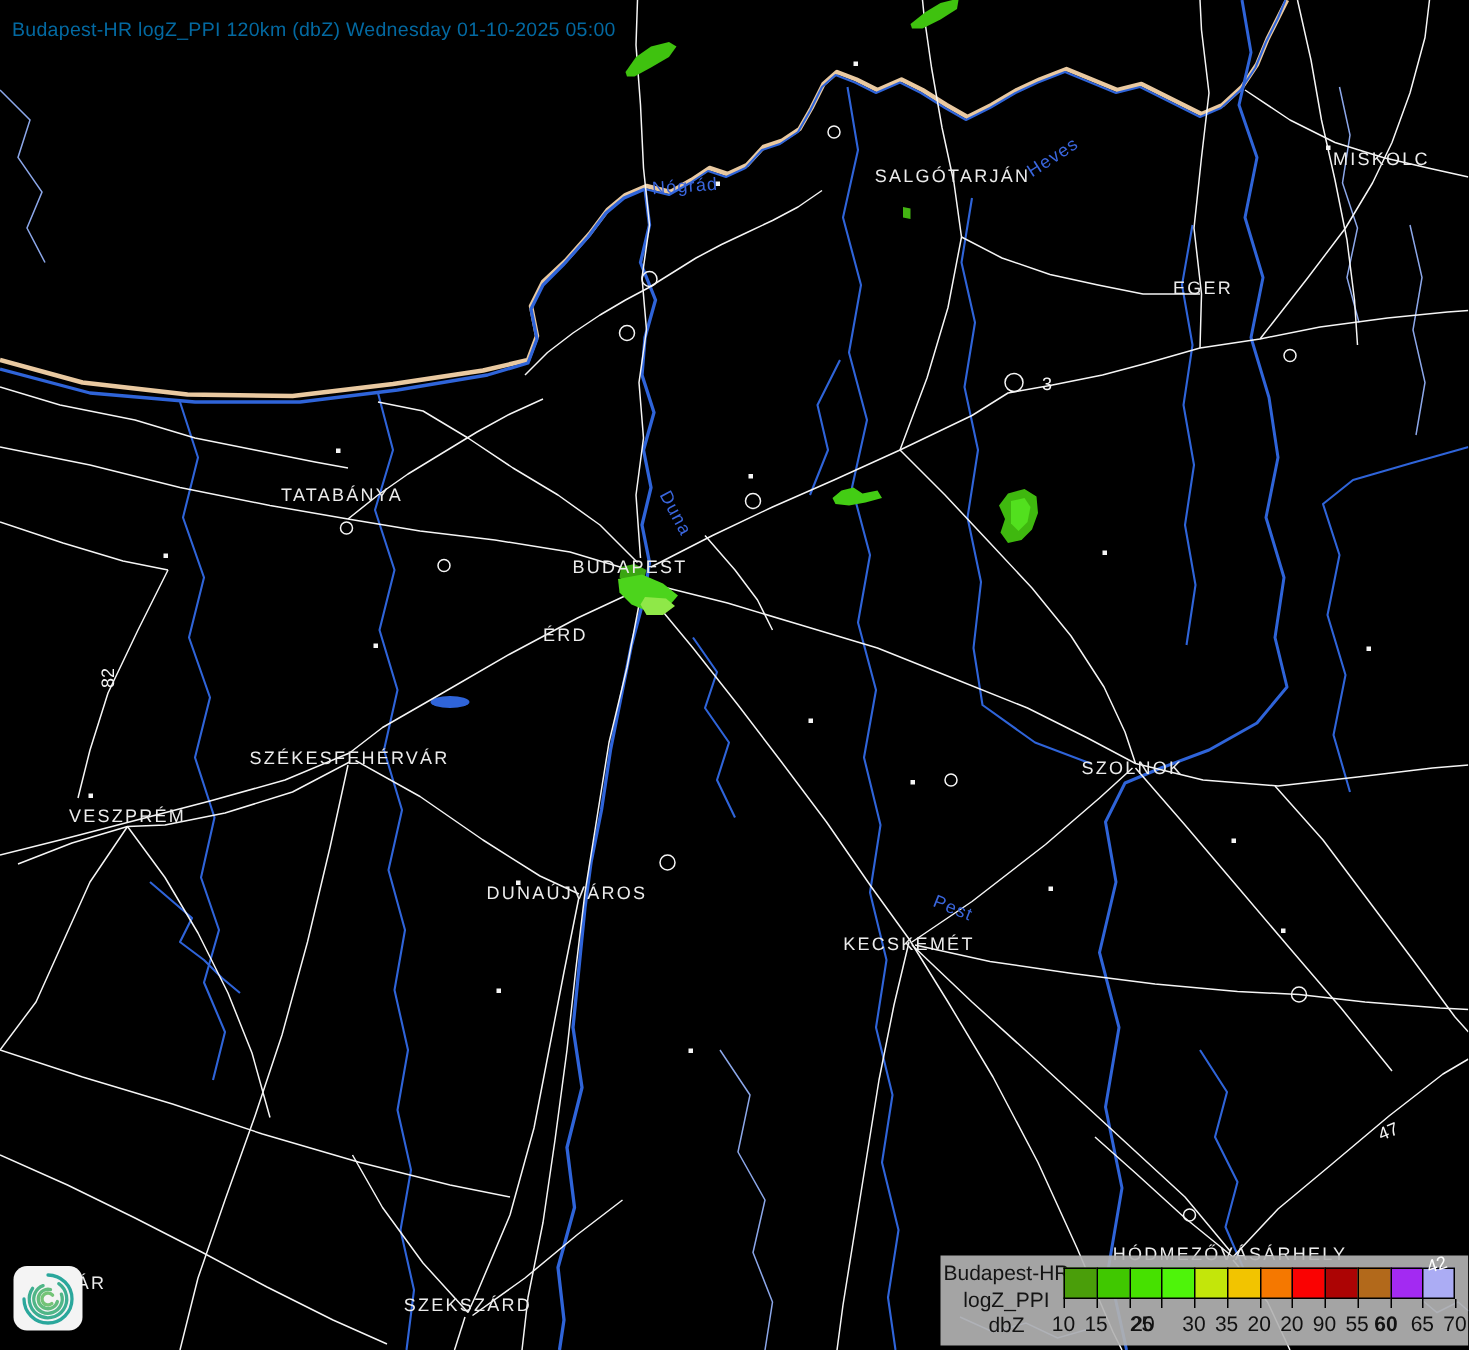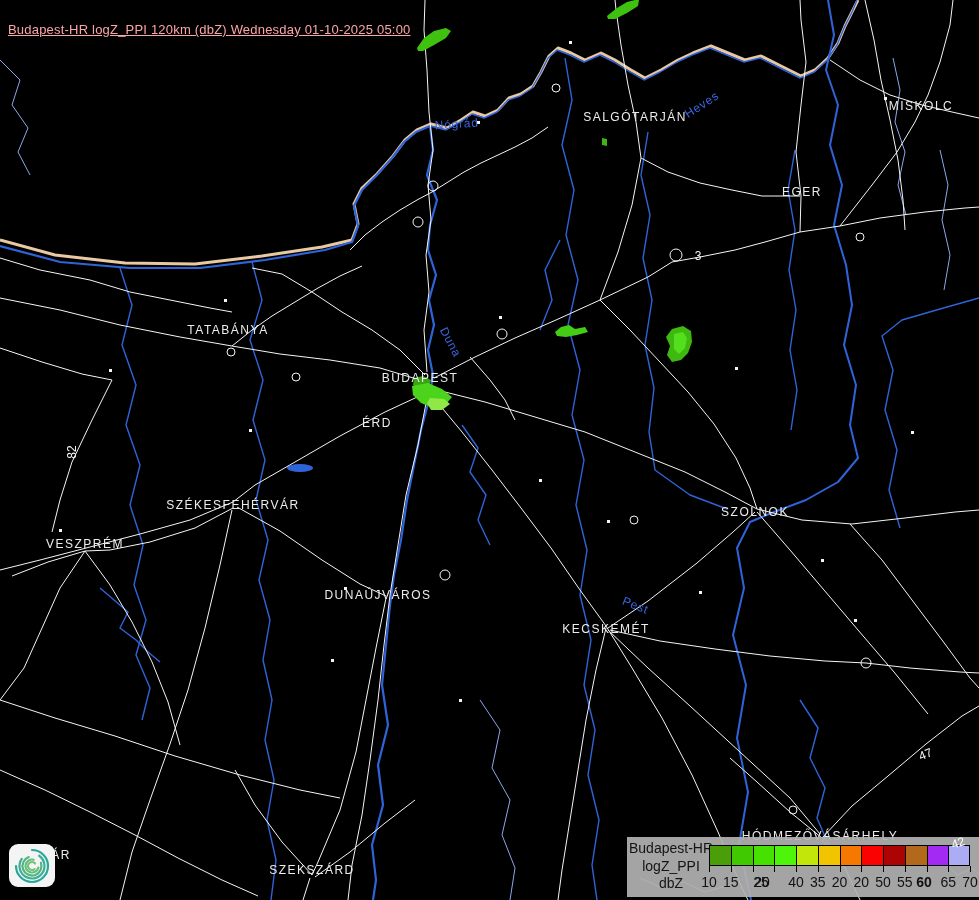--- a/index.html
+++ b/index.html
@@ -1,20 +1,20 @@
 <!DOCTYPE html>
 <html><head>
 <meta charset="utf-8">
 <style>
   html,body{margin:0;padding:0;background:#000;}
   .stage{position:relative;width:979px;height:900px;background:#000;overflow:hidden;
          font-family:"Liberation Sans",sans-serif;}
   .stage svg.map{position:absolute;left:0;top:0;z-index:1;}
-  .title{position:absolute;left:8px;top:22px;z-index:10;color:#fca5a5;font-size:13px;
-         letter-spacing:.2px;white-space:nowrap;text-decoration:underline;}
+  .title{position:absolute;left:8px;top:12px;z-index:10;color:#0369a1;font-size:13px;
+         letter-spacing:.2px;white-space:nowrap;}
   
   text.city{fill:#ececec;font-size:12px;letter-spacing:1.5px;text-anchor:middle;
             font-family:"Liberation Sans",sans-serif;}
   text.water{fill:#3a66dd;font-size:12px;letter-spacing:.8px;text-anchor:middle;
              font-family:"Liberation Sans",sans-serif;}
   text.roadnum{fill:#f5f5f5;font-size:12px;text-anchor:middle;
                font-family:"Liberation Sans",sans-serif;}
   
   .legend{position:absolute;left:627px;top:837px;width:352px;height:60px;
           background:rgba(178,178,178,.92);z-index:20;color:#141414;}
@@ -218,29 +218,29 @@
     <div id="legend-ticks">
         <div class="tickmark" style="left: 82px;"></div>
         <div class="ticklabel" style="left: 69px;">10</div>
         <div class="tickmark" style="left: 103.75px;"></div>
         <div class="ticklabel" style="left: 90.75px;">15</div>
         <div class="tickmark" style="left: 125.5px;"></div>
         <div class="ticklabel" style="left: 122px;">20</div>
         <div class="tickmark" style="left: 147.25px;"></div>
         <div class="ticklabel" style="left: 121px;">25</div>
         <div class="tickmark" style="left: 169px;"></div>
-        <div class="ticklabel" style="left: 156px;">40</div>
+        <div class="ticklabel" style="left: 156px;">30</div>
         <div class="tickmark" style="left: 190.75px;"></div>
         <div class="ticklabel" style="left: 177.75px;">35</div>
         <div class="tickmark" style="left: 212.5px;"></div>
         <div class="ticklabel" style="left: 199.5px;">20</div>
         <div class="tickmark" style="left: 234.25px;"></div>
         <div class="ticklabel" style="left: 221.25px;">20</div>
         <div class="tickmark" style="left: 256px;"></div>
-        <div class="ticklabel" style="left: 243px;">50</div>
+        <div class="ticklabel" style="left: 243px;">90</div>
         <div class="tickmark" style="left: 277.75px;"></div>
         <div class="ticklabel" style="left: 264.75px;">55</div>
         <div class="tickmark" style="left: 299.5px;"></div>
         <div class="ticklabel" style="left: 284px; font-weight: bold;">60</div>
         <div class="tickmark" style="left: 321.25px;"></div>
         <div class="ticklabel" style="left: 308.25px;">65</div>
         <div class="tickmark" style="left: 343px;"></div>
         <div class="ticklabel" style="left: 330px;">70</div>
       </div>
   </div>

